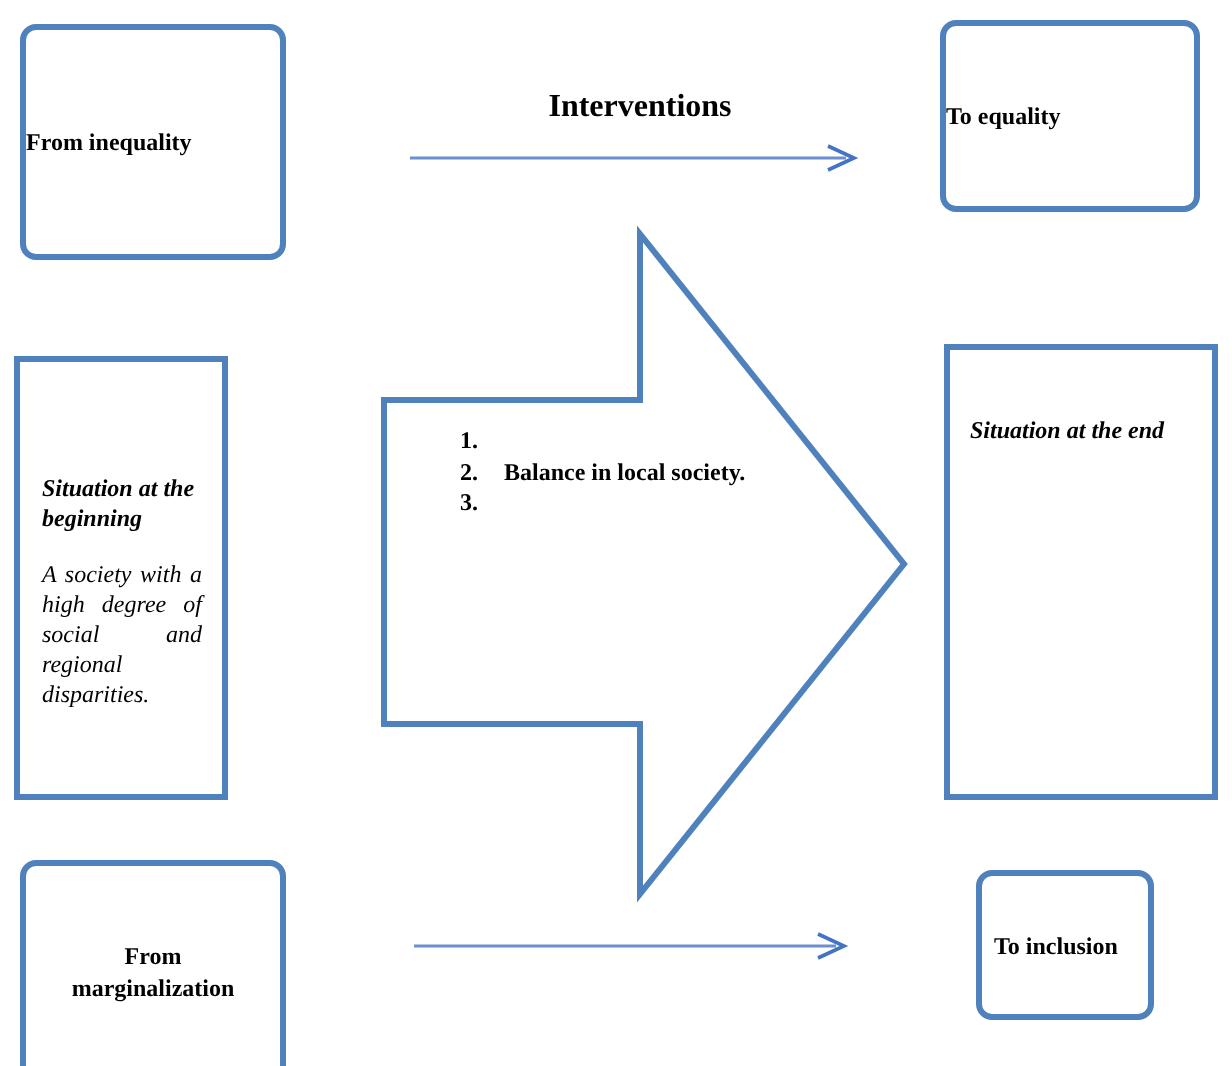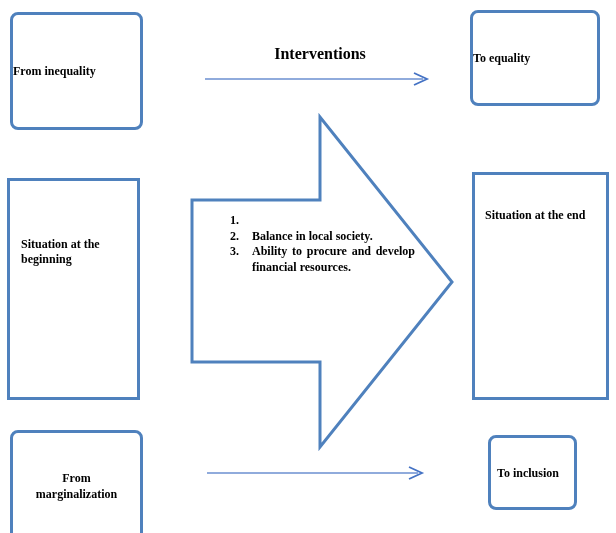--- a/index.html
+++ b/index.html
@@ -39,27 +39,28 @@
     z-index: 1;
   }
   .sbox {
     position: absolute;
     box-sizing: border-box;
     border: 3px solid var(--border-blue);
     background: #ffffff;
     font-size: 12px;
     line-height: 15px;
     z-index: 1;
+    font-style: italic;
   }
   #box-top-left    { left: 10px;  top: 12px;  width: 133px; height: 118px; }
   #box-top-right   { left: 470px; top: 10px;  width: 130px; height: 96px; }
   #box-bottom-left { left: 10px;  top: 430px; width: 133px; height: 112px; padding: 0 16px; }
   #box-bottom-right{ left: 488px; top: 435px; width: 89px;  height: 75px; padding: 0 6px; }
 
-  #panel-begin { left: 7px; top: 178px; width: 133px; height: 222px; padding: 56px 10px 0 11px; }
+  #panel-begin { left: 7px; top: 178px; width: 107px; height: 222px; padding: 56px 10px 0 11px; }
   #panel-end   { left: 472px; top: 172px; width: 137px; height: 228px; padding: 33px 9px 0 10px; }
   .panel-title { font-weight: bold; margin: 0; }
   .panel-body  { margin: 13px 0 0 0; text-align: justify; }
 
   #heading {
     position: absolute;
     left: 180px; top: 11px; width: 280px;
     text-align: center;
     font-weight: bold;
     font-size: 16px;
@@ -113,32 +114,32 @@
   </div>
   <div class="rbox" id="box-bottom-left">
     <span>From marginalization</span>
   </div>
   <div class="rbox" id="box-bottom-right">
     <span>To inclusion</span>
   </div>
 
   <div class="sbox" id="panel-begin">
     <p class="panel-title">Situation at the beginning</p>
+    <p class="panel-body">A society with a high degree of social and regional disparities.</p>
   </div>
   <div class="sbox" id="panel-end">
     <p class="panel-title">Situation at the end</p>
   </div>
 
   <div id="arrow-list">
     <div class="li-row">
       <span class="li-num">1.</span>
     </div>
     <div class="li-row">
       <span class="li-num">2.</span>
       <span class="li-txt">Balance in local society.</span>
     </div>
     <div class="li-row">
       <span class="li-num">3.</span>
-      <span class="li-txt">Ability to procure and develop financial resources.</span>
     </div>
   </div>
 
 </div>
 
 </body></html>

